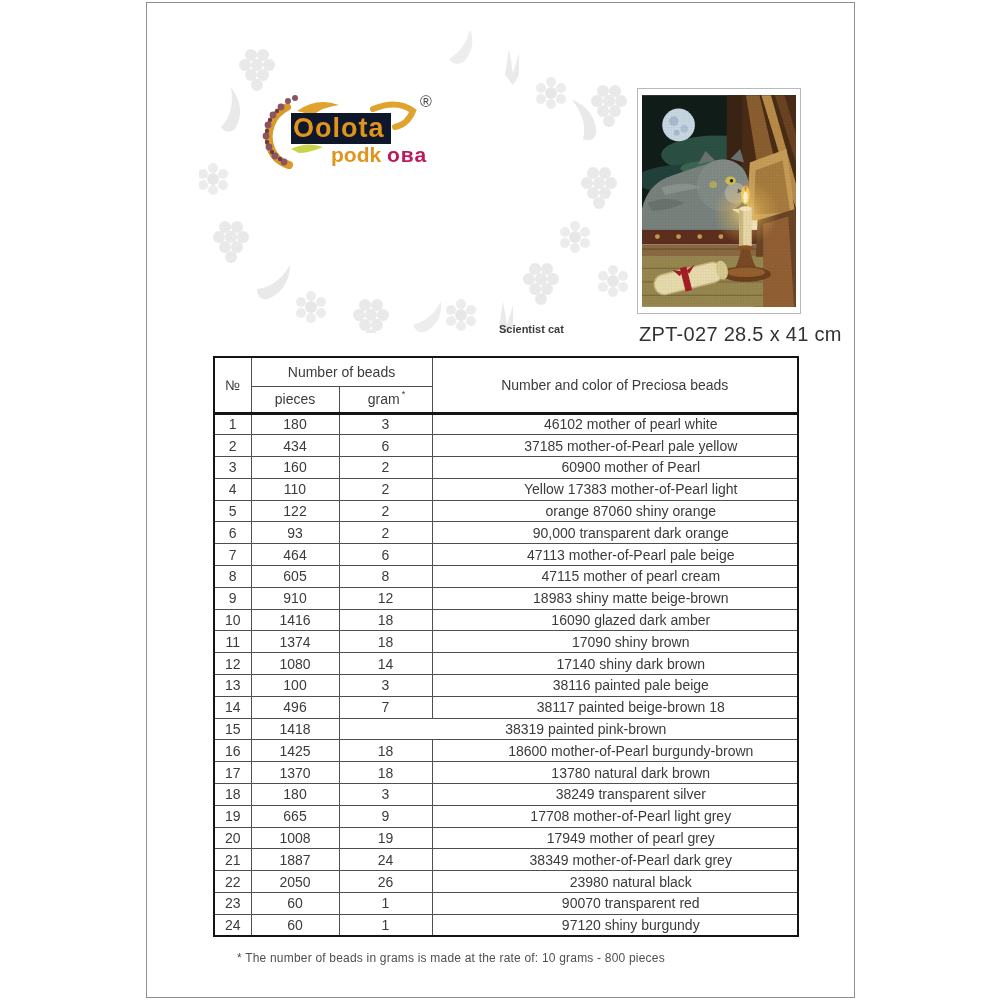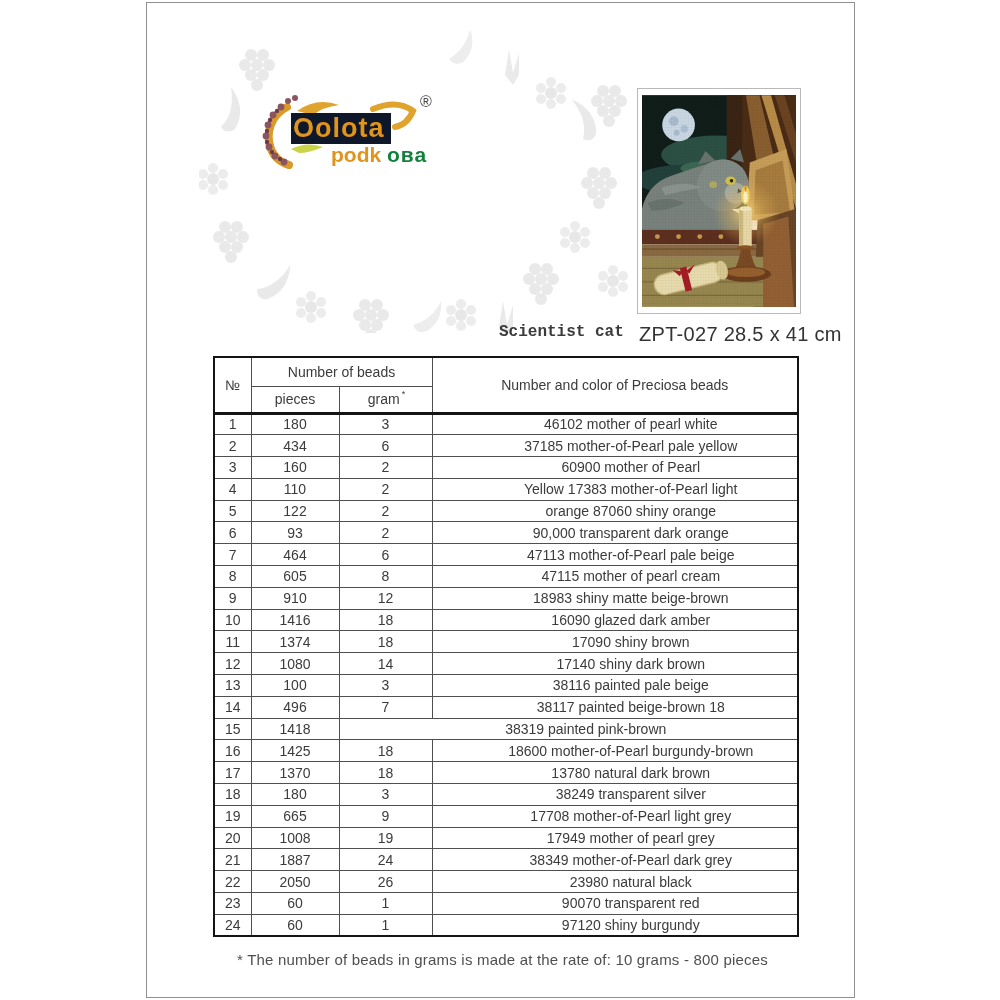--- a/index.html
+++ b/index.html
@@ -14,46 +14,46 @@
   
   .ornament { position:absolute; left:52px; top:28px; width:432px; height:302px; }
 
   
   .logo { position:absolute; left:110px; top:88px; width:190px; height:90px; }
   .logo svg { position:absolute; left:0; top:0; }
   .logo .brand-top { position:absolute; left:34px; top:22px; font-size:27px; font-weight:bold;
     color:#e0941c; background:#0f172a; padding:0 6px 0 2px; letter-spacing:1px; }
   .logo .brand-bottom { position:absolute; left:74px; top:52px; font-size:21px; font-weight:bold; }
   .logo .brand-podk { color:#e0941c; }
-  .logo .brand-ova { color:#15803d; letter-spacing:1px;margin-top:32px; }
+  .logo .brand-ova { color:#be185d; letter-spacing:1px;margin-top:32px; }
   .logo .reg-mark { position:absolute; left:163px; top:2px; font-size:16px; color:#4a4a4a; }
 
   
   .preview { position:absolute; left:490px; top:85px; width:164px; height:226px;
     background:#fff; border:1px solid #b9b9b9; padding:4px; }
   .preview svg { display:block; width:154px; height:216px; }
 
   
-  .design-title { position:absolute; left:352px; top:320px; font-size:16px; font-weight:bold; color:#3b3b3b;font-family:Liberation Mono, monospace; }
+  .design-title { position:absolute; left:352px; top:320px; font-size:11px; font-weight:bold; color:#3b3b3b; }
   .design-code  { position:absolute; left:492px; top:320px; font-size:20px; color:#333; letter-spacing:.3px; }
 
   
   table.beads { position:absolute; left:66px; top:353px; width:584px;
     border-collapse:collapse; table-layout:fixed; border:2px solid #141414; }
   table.beads th, table.beads td { border:1px solid #4f4f4f; font-weight:normal;
     text-align:center; vertical-align:middle; color:#3b3b3b; overflow:hidden; white-space:nowrap; }
   table.beads thead tr:first-child th { height:29px; font-size:14px; }
   table.beads thead tr:last-child  th { height:27px; font-size:14px; }
   table.beads thead { border-bottom:3px solid #141414; }
   table.beads td { height:21.8px; font-size:14px; line-height:1; }
   td.c-desc { text-align:left; padding-left:32px; font-size:13.5px; }
   td.c-merged { text-align:left; padding-left:35px; font-size:13.5px; }
   sup.mark { font-size:9px; vertical-align:top; position:relative; top:-2px; left:2px; }
 
-  .footnote { position:absolute; left:90px; top:948px; font-size:15px; color:#4f4f4f; letter-spacing:.2px; }
+  .footnote { position:absolute; left:90px; top:948px; font-size:12px; color:#4f4f4f; letter-spacing:.2px; }
 </style>
 </head>
 <body>
 
 <div class="canvas">
   <div class="page">
 
     <svg class="ornament" viewBox="0 0 432 302" aria-hidden="true">
       <defs>
         <g id="flower">

